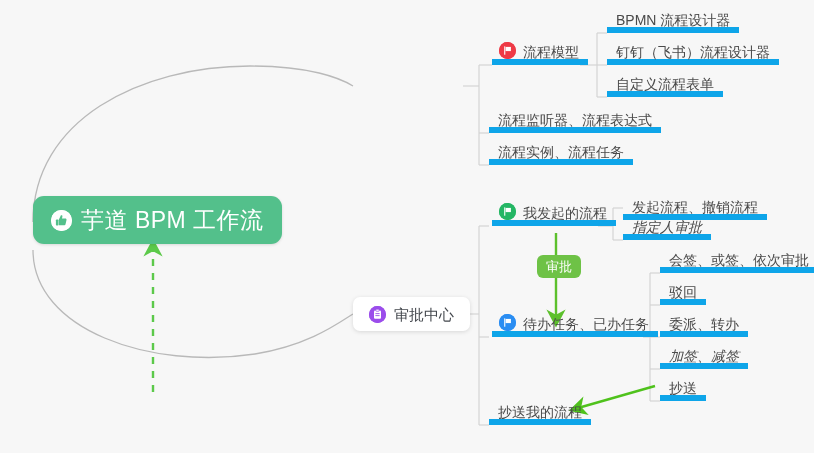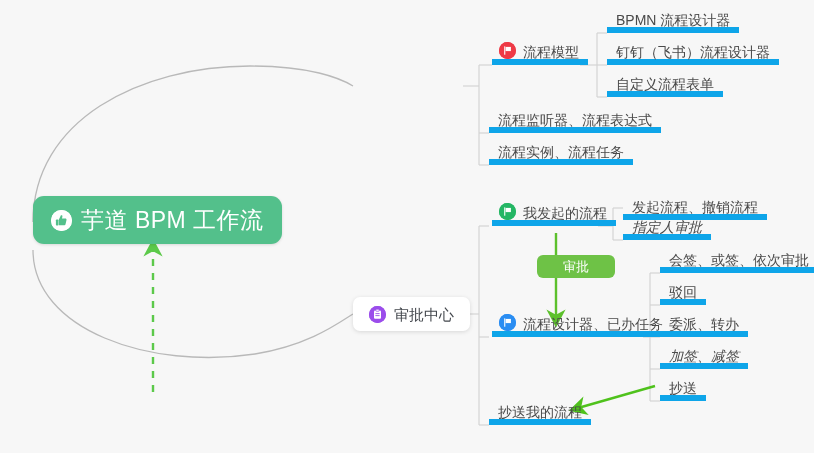--- a/index.html
+++ b/index.html
@@ -67,21 +67,21 @@
   }
   .topic.no-icon{padding-left:9px;}
 
   
   .badge{
     position:absolute;
     background:#6ec246;
     border-radius:6px;
     color:#ffffff;
     font-size:13px;
-    padding:5px 26px;
+    padding:5px 9px;
     line-height:1;
     white-space:nowrap;
   }
 
   
   .ico{
     width:17px;height:17px;
     border-radius:50%;
     display:flex;align-items:center;justify-content:center;
     flex:0 0 auto;
@@ -222,21 +222,21 @@
   </div>
 
   <div class="topic" style="left:492px;top:309px;">
     <span class="ico ico-flag-blue">
       <svg width="17" height="17" viewBox="0 0 17 17">
         <circle cx="8.5" cy="8.5" r="8.5" fill="#2a8df2"></circle>
         <rect x="5.2" y="4.3" width="1.1" height="8.4" rx="0.5" fill="#ffffff"></rect>
         <path d="M6.6 4.9 L11.9 4.9 L11.9 9.1 L6.6 9.1 Z" fill="#ffffff"></path>
       </svg>
     </span>
-    <span class="topic-label">流程设计器、已办任务</span>
+    <span class="topic-label">待办任务、已办任务</span>
   </div>
 
   <div class="topic no-icon" style="left:489px;top:397px;">
     <span class="topic-label">抄送我的流程</span>
   </div>
 
   <div class="topic no-icon" style="left:623px;top:180px;margin-top:12px;">
     <span class="topic-label">发起流程、撤销流程</span>
   </div>
   <div class="topic no-icon" style="left:623px;top:212px;font-style:italic;">

